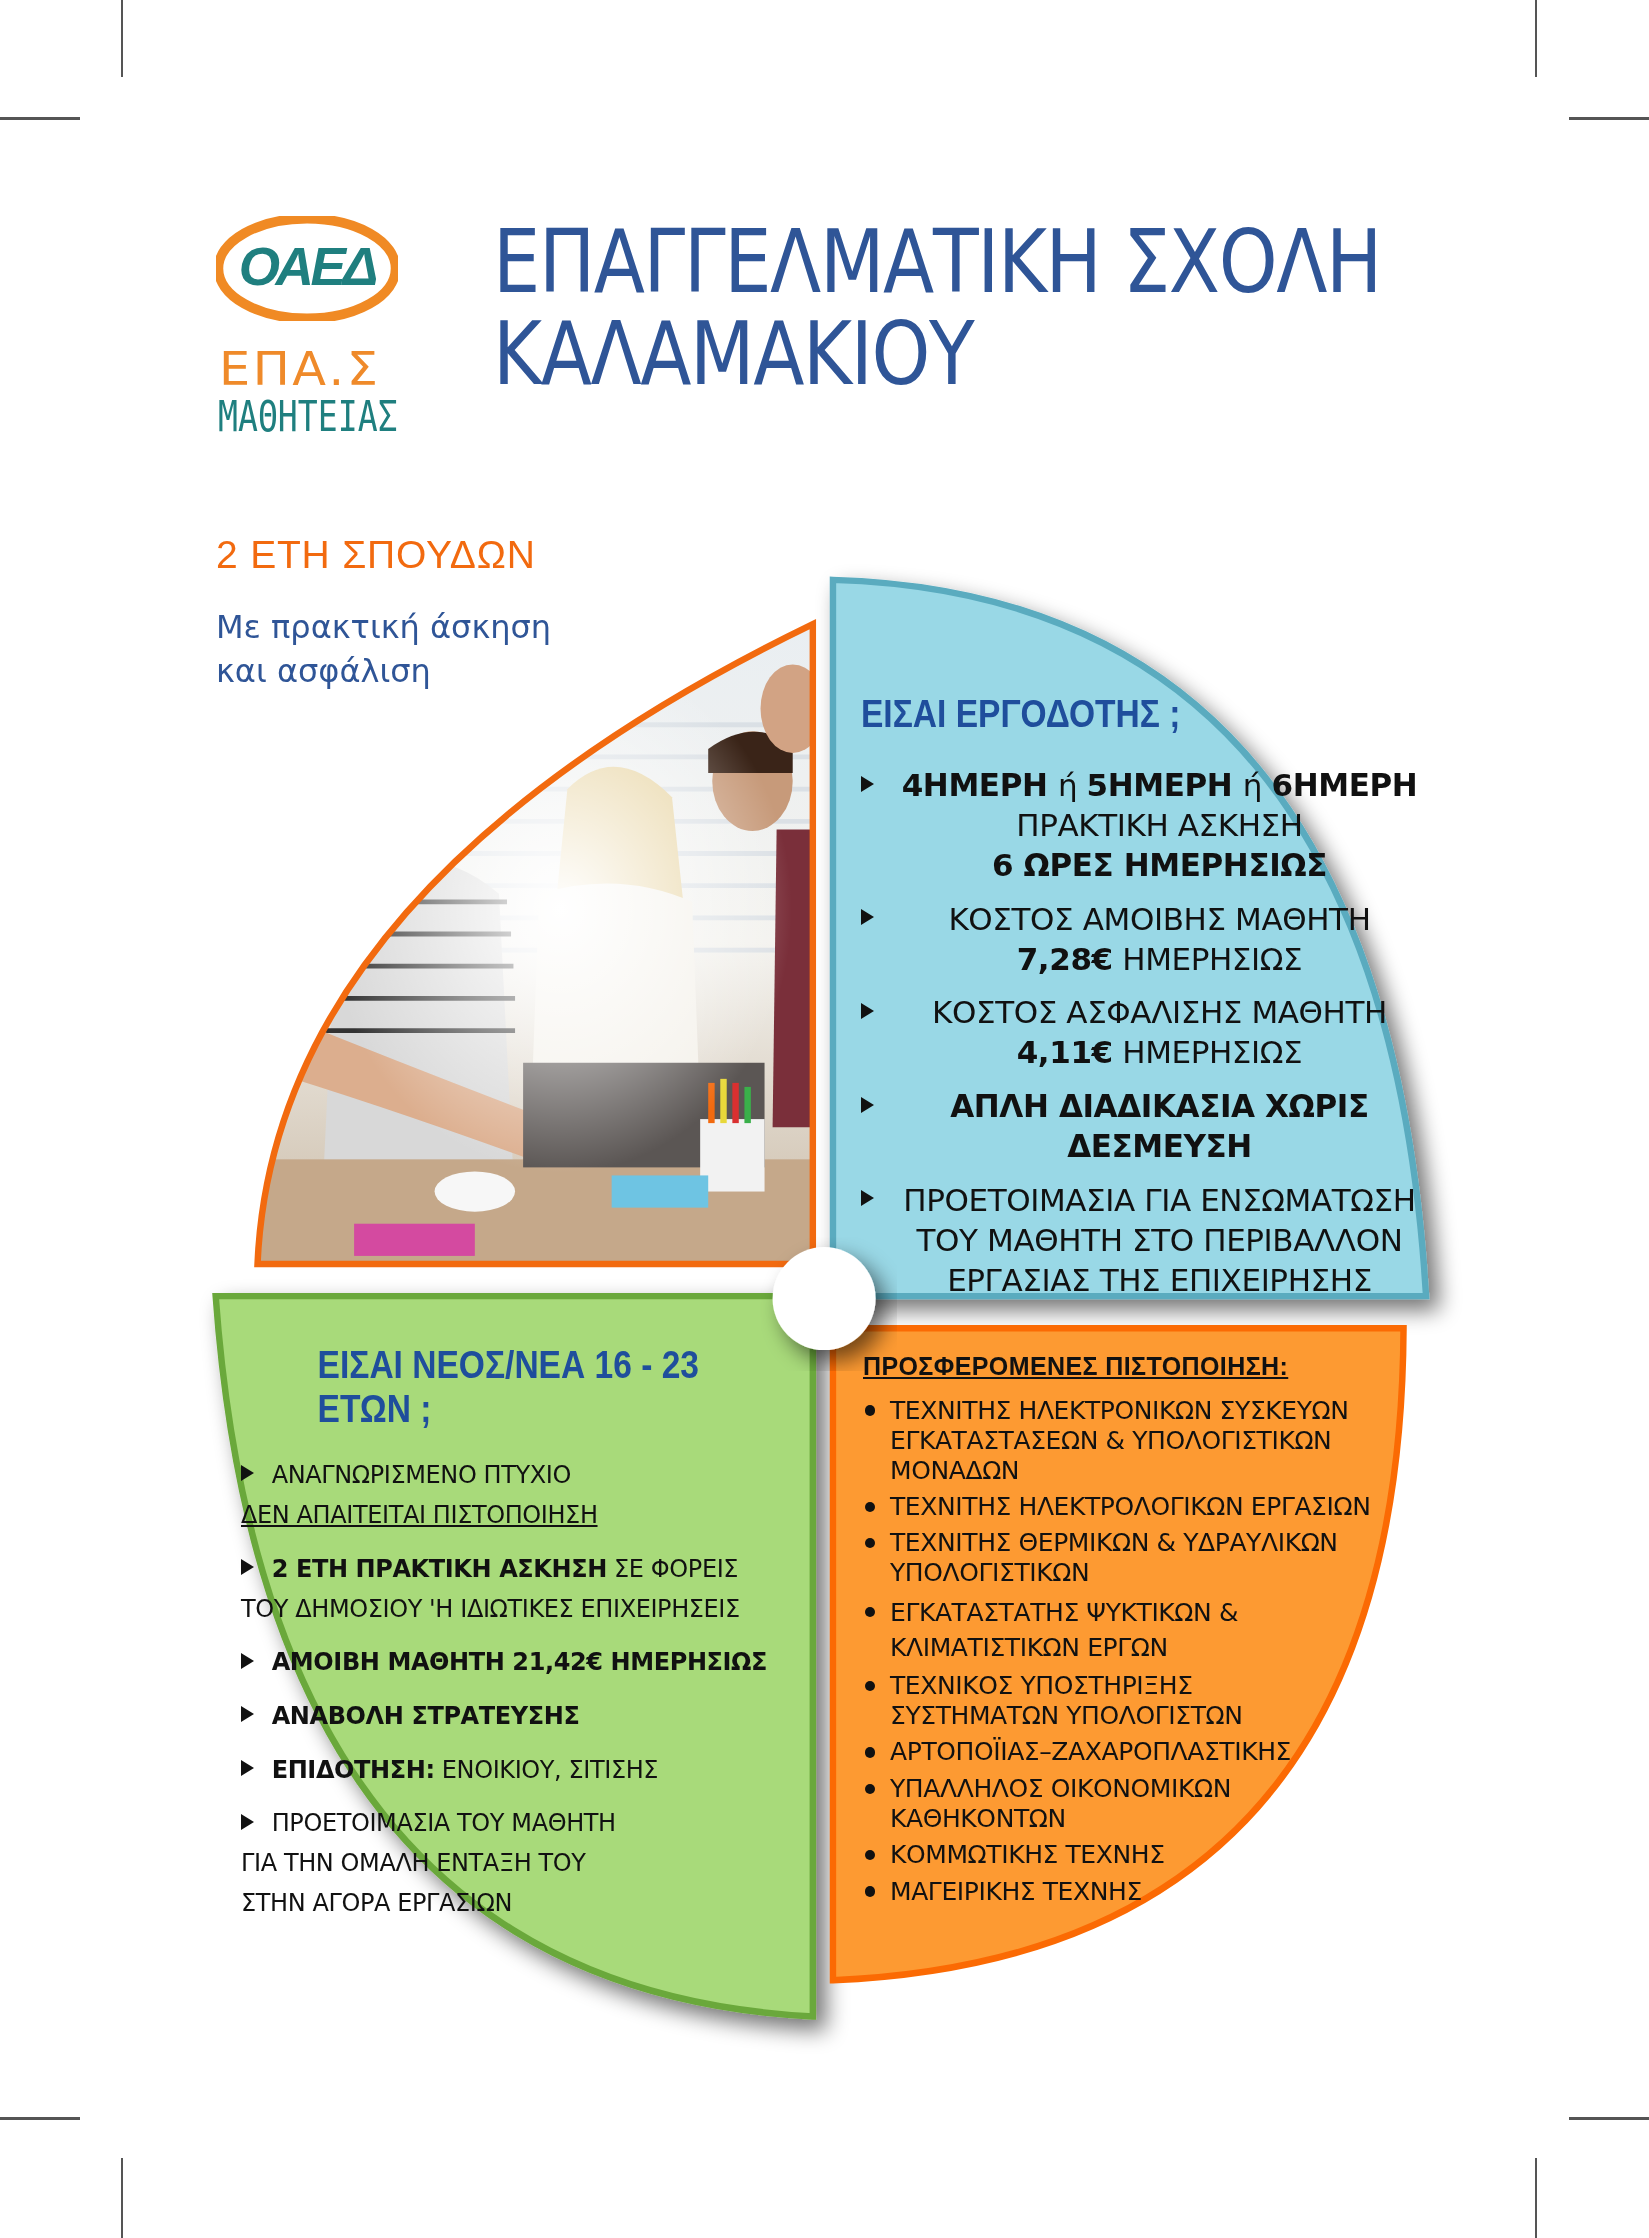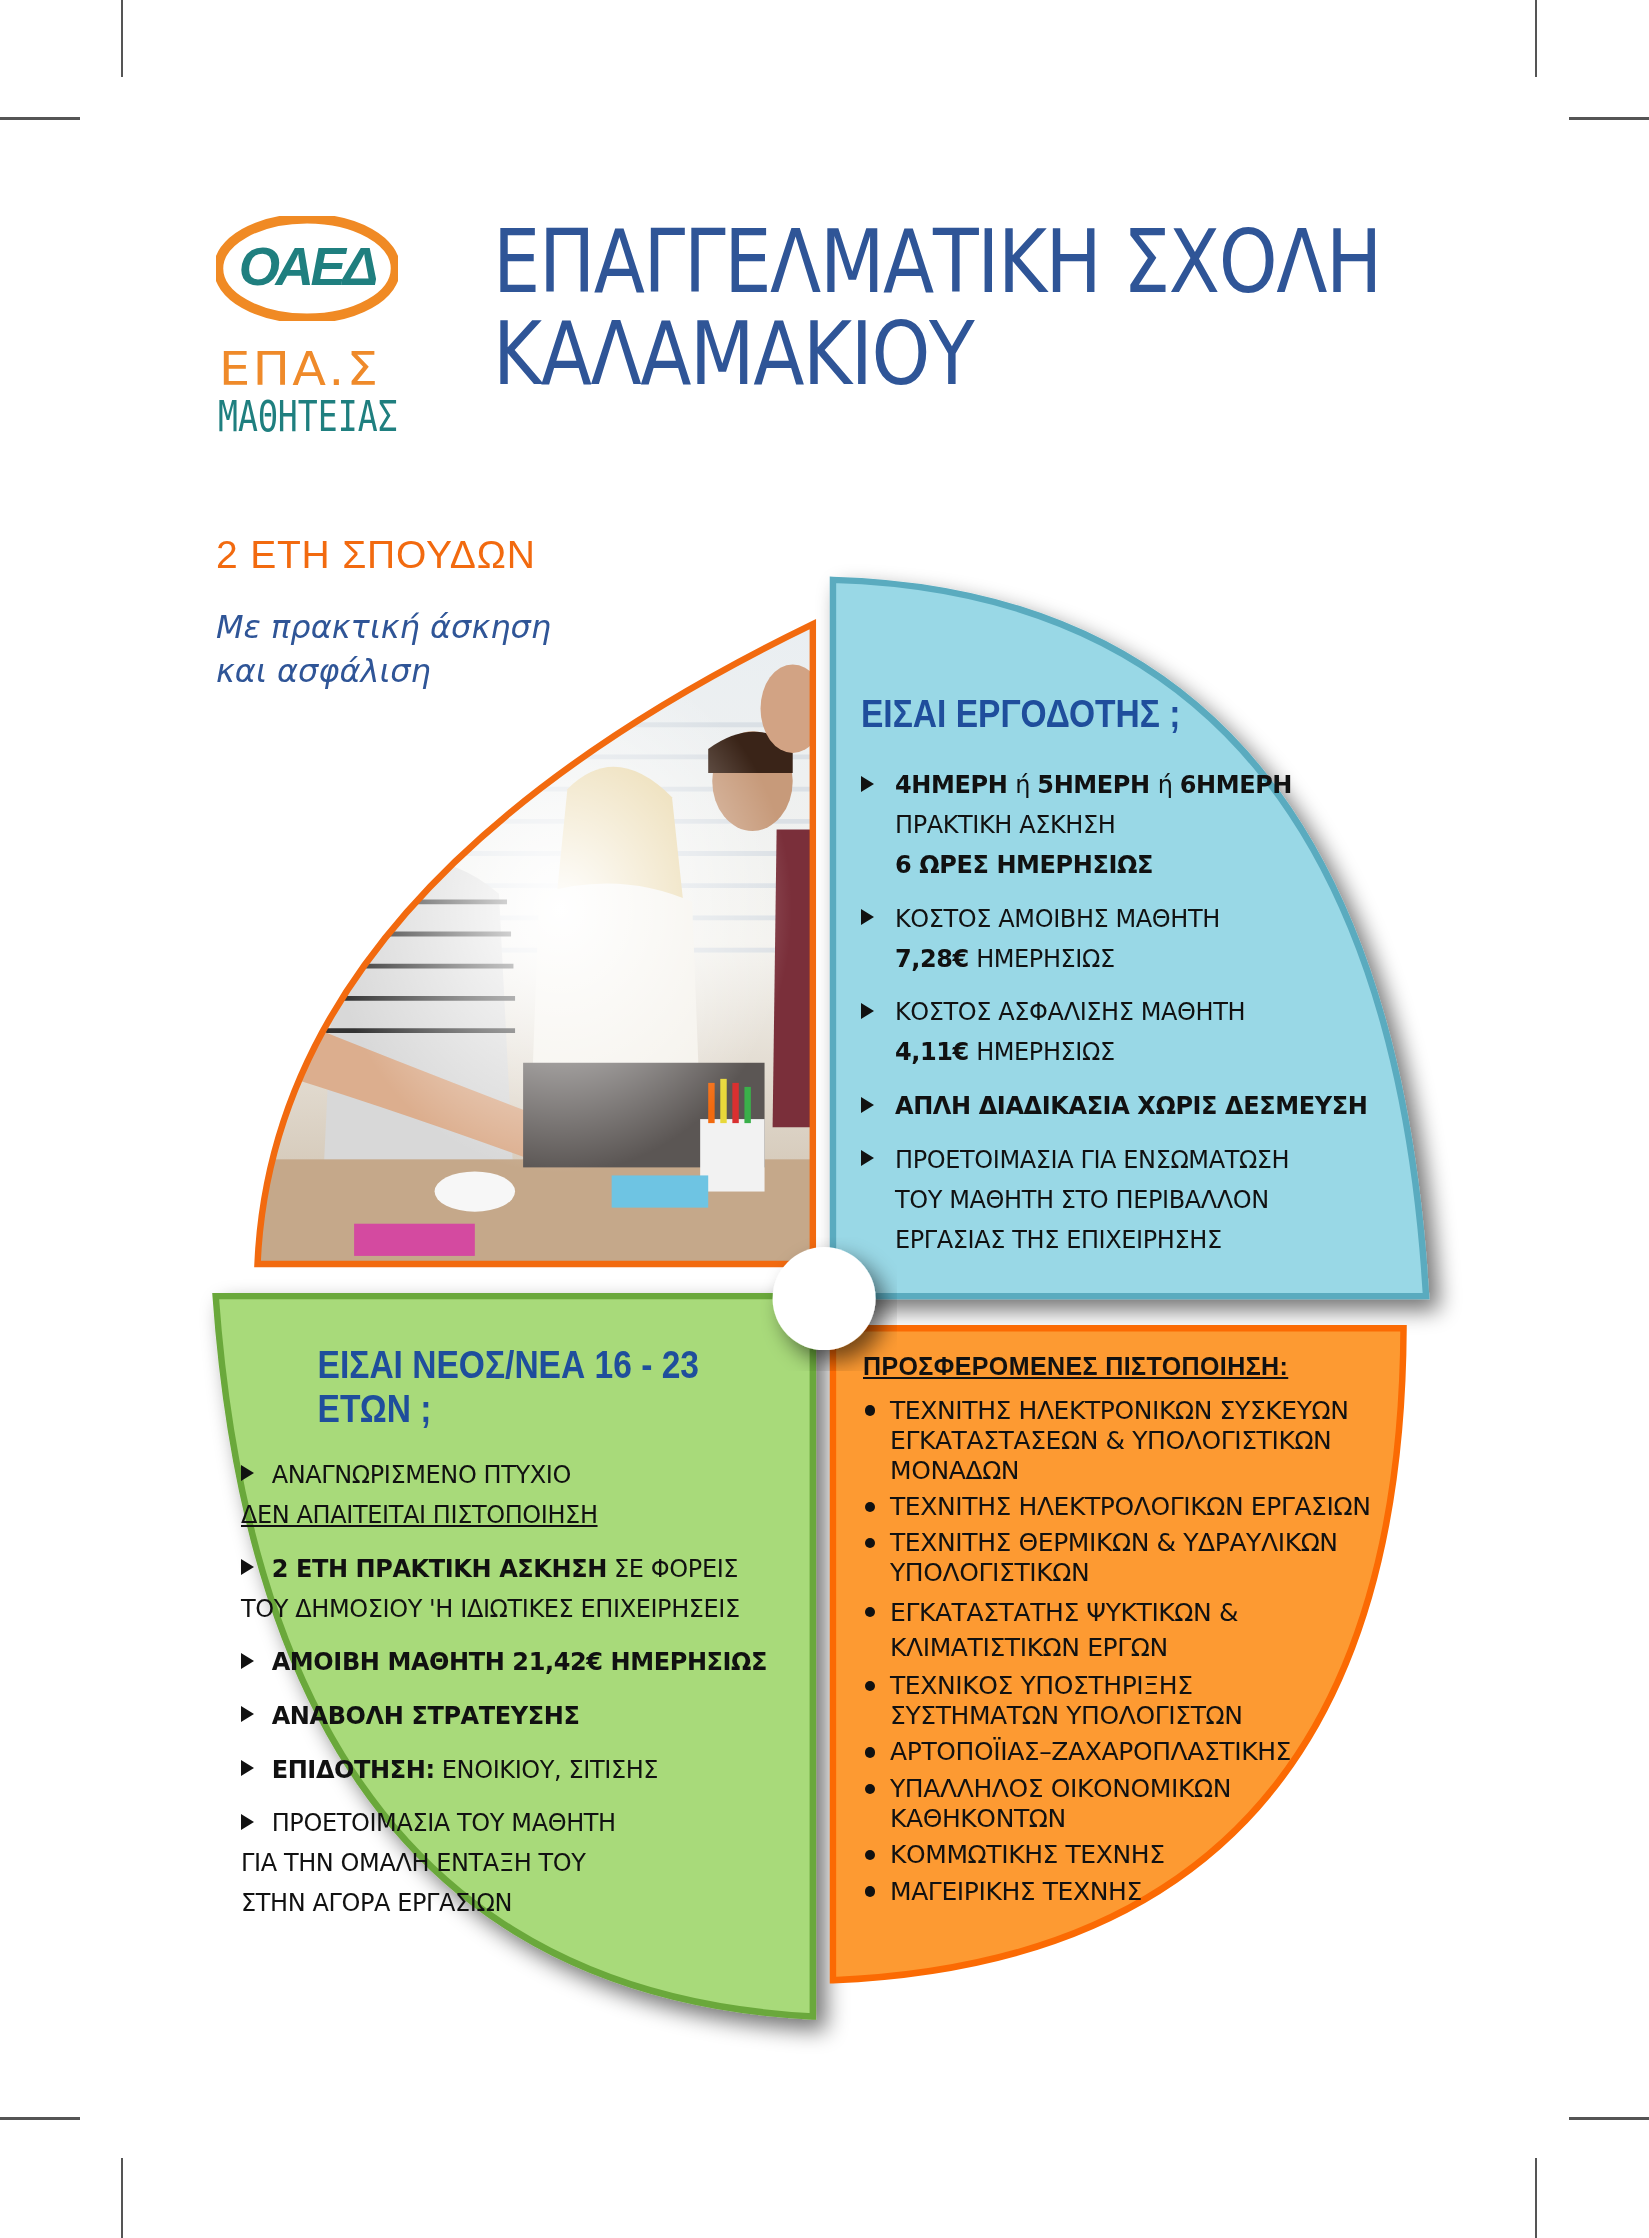--- a/index.html
+++ b/index.html
@@ -15,32 +15,32 @@
   .logo { position: absolute; left: 216px; top: 216px; width: 182px; height: 217px; text-decoration: underline; }
   .logo-oval { position: absolute; left: 0; top: 0; width: 182px; height: 105px; }
   .logo-epas { position: absolute; left: 3.2px; top: 129px; font-size: 47px; color: #ef8a2a; letter-spacing: 2.4px; font-family: "DejaVu Sans", sans-serif; font-weight: normal; transform: scaleX(1.05); transform-origin: left; line-height: 1; }
   .logo-math { position: absolute; left: 1.6px; top: 179px; font-size: 39px; color: #1f7f7f; letter-spacing: 0px; font-family: "DejaVu Sans Mono", monospace; line-height: 1; transform: scaleX(0.85) scaleY(1.1); transform-origin: left top; }
 
   
   .title { position: absolute; left: 493px; top: 216px; color: #2f5597; font-family: "DejaVu Sans", sans-serif; font-size: 87px; line-height: 92px; font-weight: normal; letter-spacing: -1.6px; transform: scaleX(0.86); transform-origin: left top; }
 
   
   .years { position: absolute; left: 216px; top: 533px; color: #f26a0f; font-size: 39px; font-weight: normal; font-family: "Liberation Sans", sans-serif; letter-spacing: 0.8px; transform: scaleX(1.0); }
-  .tagline { position: absolute; left: 216px; top: 605px; color: #2f5597; font-size: 32px; line-height: 44px; font-family: "DejaVu Sans", sans-serif; font-style: italic; }
+  .tagline { position: absolute; left: 216px; top: 605px; color: #2f5597; font-size: 32px; line-height: 44px; font-family: "DejaVu Sans", sans-serif; }
 
   
   .graphic { position: absolute; left: 0; top: 0; width: 1649px; height: 2239px; }
 
   
   .q-text { position: absolute; color: #111; font-family: "DejaVu Sans", sans-serif; }
   .q-title { font-family: "Liberation Sans", sans-serif; font-weight: bold; color: #1f4e9c; transform: scaleX(0.86); }
 
   .blue-block { left: 861px; top: 692px; width: 563px; }
   .blue-block .q-title { font-size: 39px; transform-origin: left; margin-bottom: 29px; }
-  .b-item { position: relative; padding-left: 34px; font-size: 24px; line-height: 40px; margin-bottom: 13.7px; letter-spacing: -0.4px; }
+  .b-item { position: relative; padding-left: 34px; font-size: 31px; line-height: 40px; margin-bottom: 13.7px; letter-spacing: -0.4px; text-align: center; }
   .b-item .tri { position: absolute; left: 0; top: 10.5px; width: 0; height: 0; border-left: 13px solid #111; border-top: 8px solid transparent; border-bottom: 8px solid transparent; }
   .bold { font-weight: bold; }
 
   .green-block { left: 241px; top: 1343px; width: 547px; text-align: left; }
   .green-block .q-title { font-size: 39px; transform-origin: right; margin-bottom: 24px; }
   .g-item { font-size: 24px; line-height: 40px; margin-bottom: 13.7px; letter-spacing: -0.4px; }
   .g-item .tri { display: inline-block; width: 0; height: 0; border-left: 13px solid #111; border-top: 8px solid transparent; border-bottom: 8px solid transparent; margin-right: 17.7px; vertical-align: 1.6px; }
   .under { text-decoration: underline; }
 
   .orange-block { left: 863px; top: 1352px; width: 515px; }

